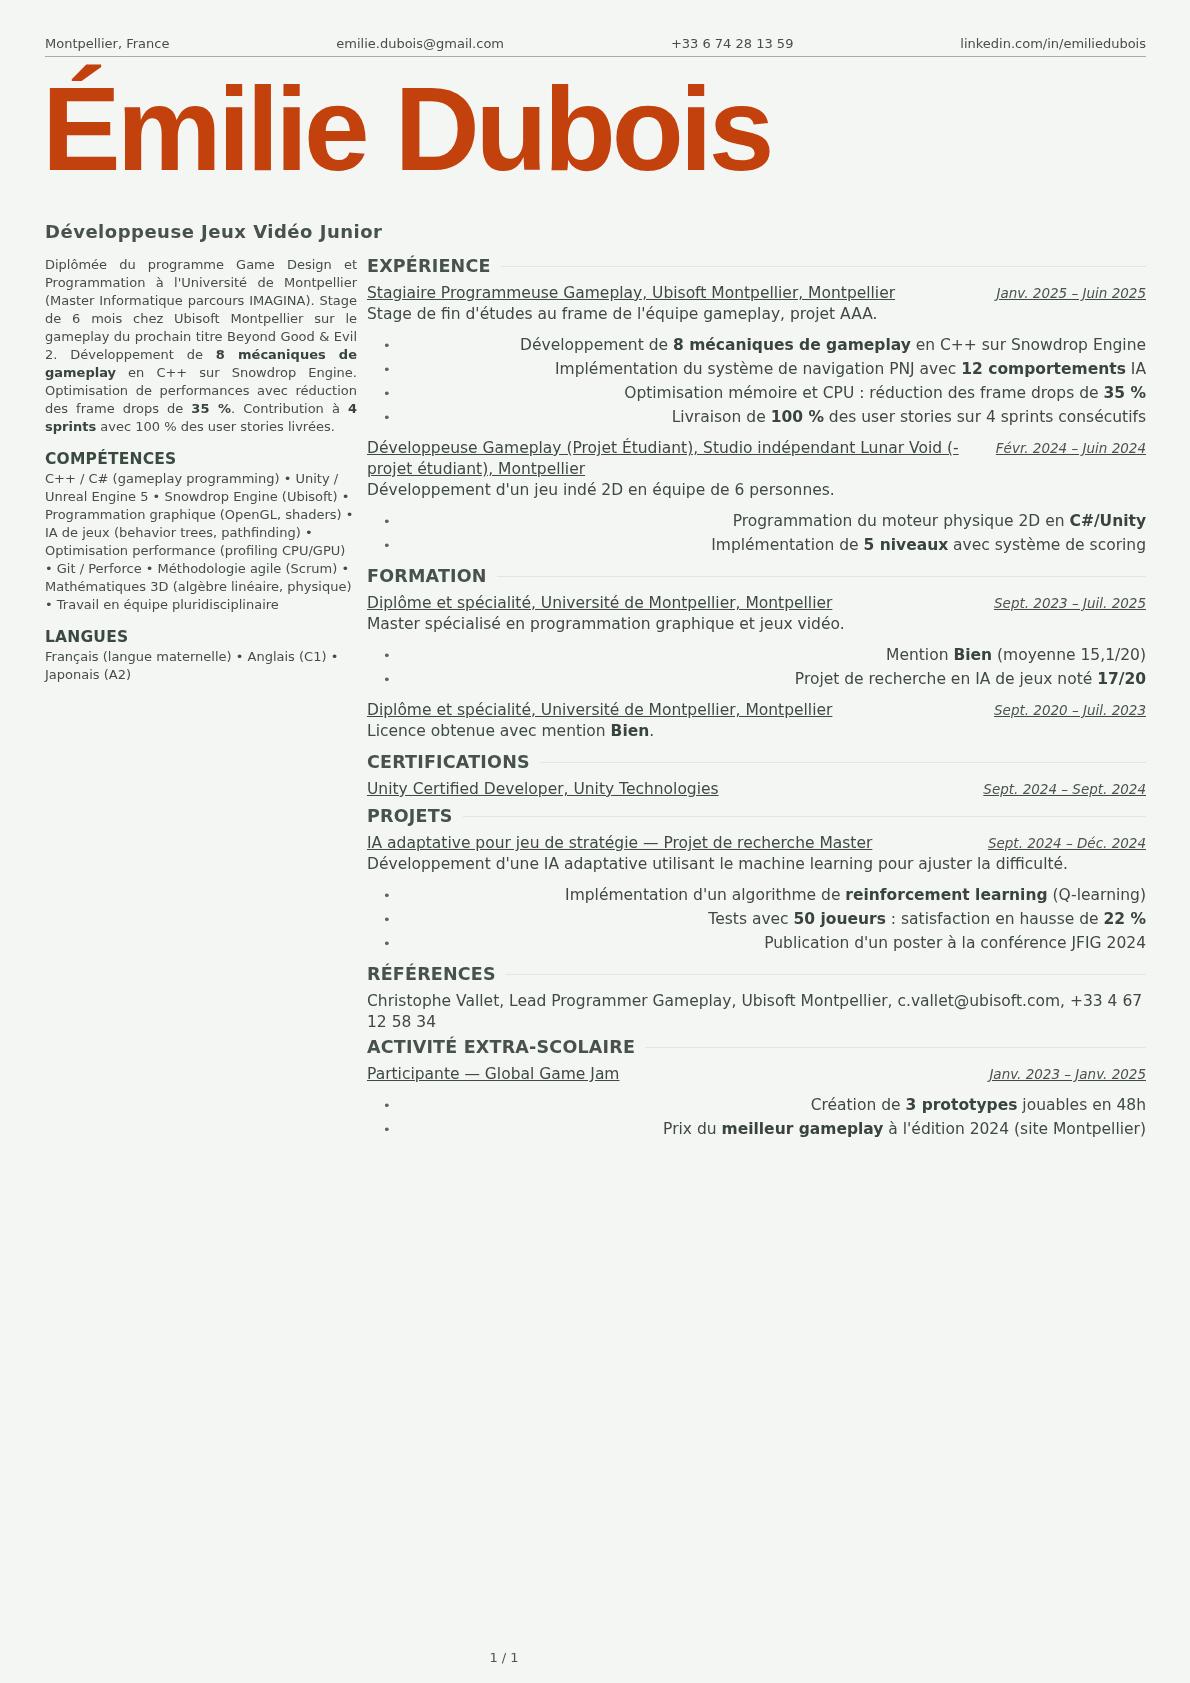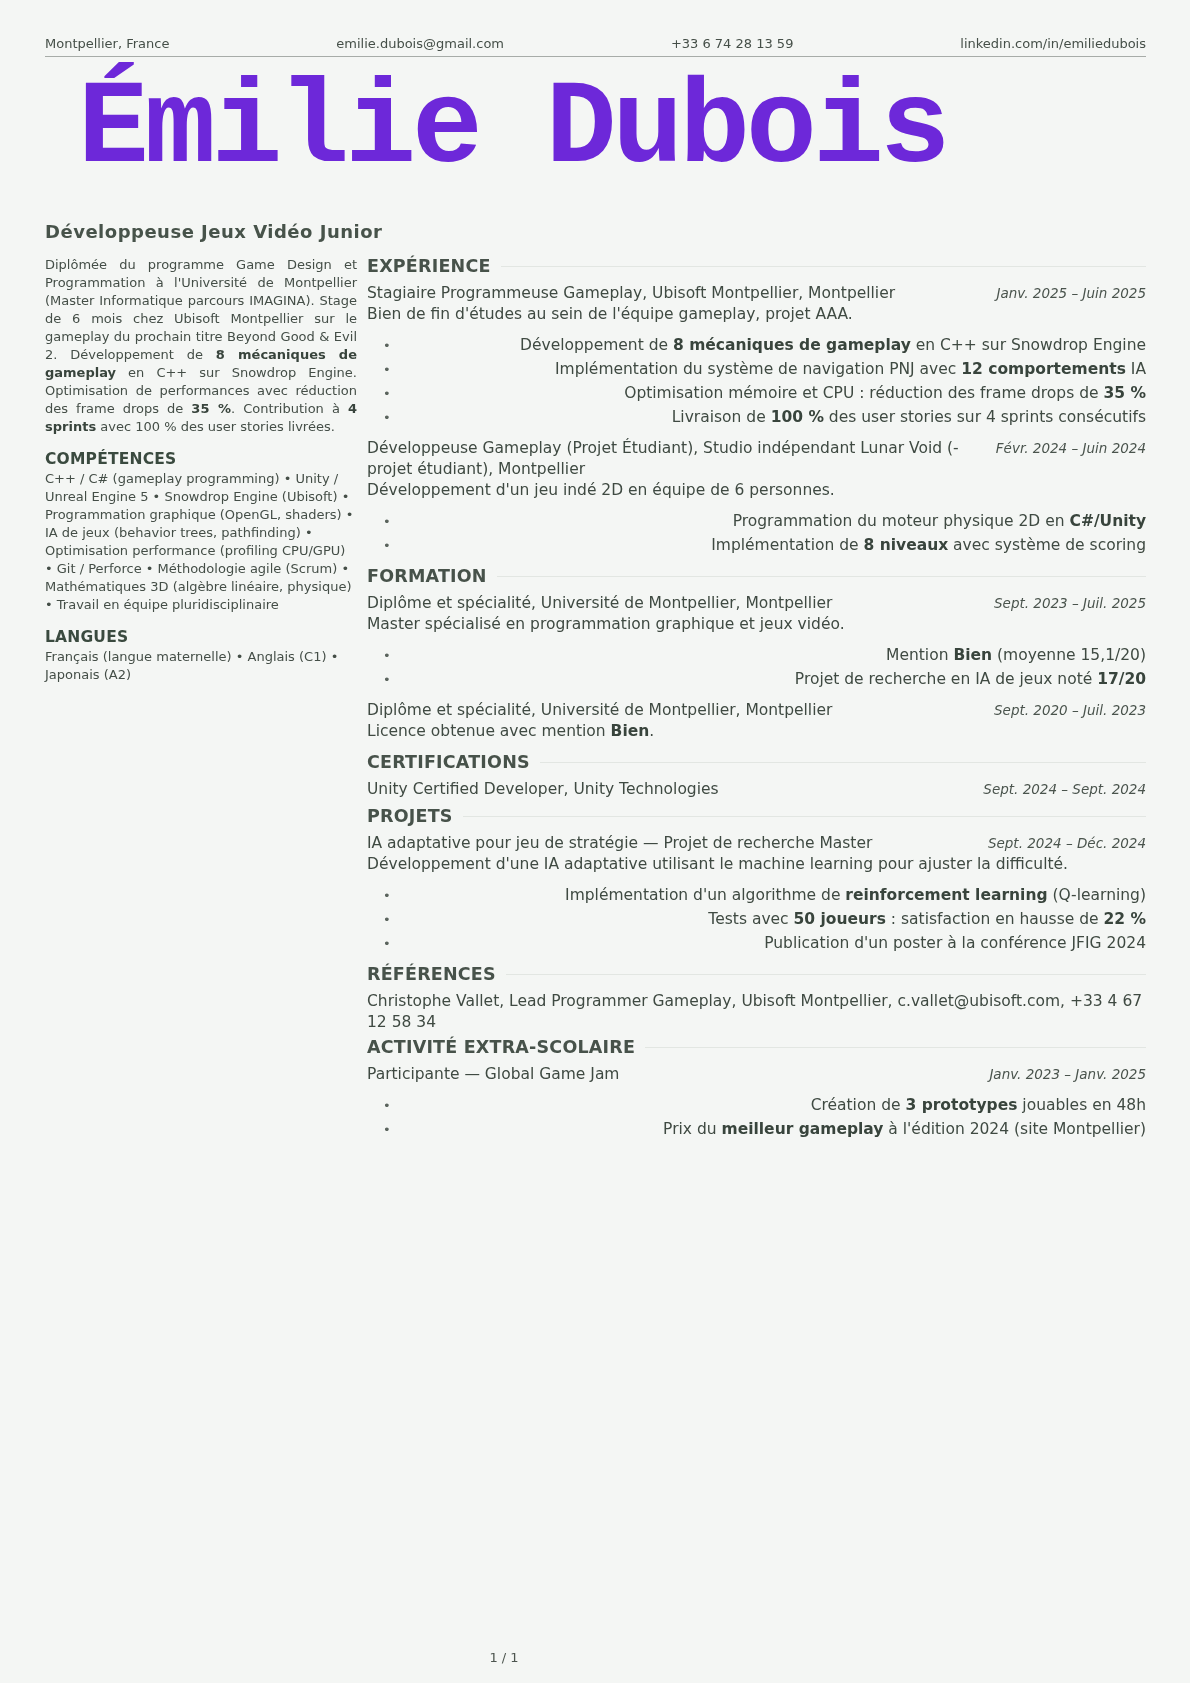--- a/index.html
+++ b/index.html
@@ -12,28 +12,27 @@
   }
   .contact-bar {
     position: absolute; left: 45px; top: 36px; width: 1101px;
     display: flex; justify-content: space-between;
     font-size: 13px; color: #454f48;
     padding-bottom: 5px;
     border-bottom: 1.5px solid #a7aca8;
   }
   .name {
     position: absolute; left: 42px; top: 62px;
-    font-family: Liberation Mono, monospace;
+    font-family: Liberation Sans, sans-serif;
     font-weight: bold;
     font-size: 118px;
     letter-spacing: -4px;
-    color: #6d28d9;
+    color: #c2410c;
     line-height: 1.15;
     white-space: nowrap;
-    margin-left: 36px;
   }
   .headline {
     position: absolute; left: 45px; top: 221px;
     font-size: 18px; font-weight: bold; color: #47534a;
     letter-spacing: 0.5px;
   }
   .sidebar {
     position: absolute; left: 45px; top: 256px; width: 312px;
     font-size: 13px; line-height: 18px; color: #444e47;
   }
@@ -49,21 +48,21 @@
   }
   .section-head {
     display: flex; align-items: center;
     font-size: 17.5px; font-weight: bold; color: #47524a;
     margin-bottom: 6px; letter-spacing: 0.2px; text-align: center;
   }
   .section-head .rule {
     flex: 1; height: 1px; background: #e2e6e2; margin-left: 10px;
   }
   .entry { margin-bottom: 6px; }
-  .entry-top { display: flex; justify-content: flex-end; align-items: flex-start; }
+  .entry-top { display: flex; justify-content: flex-end; align-items: flex-start; text-decoration: underline; }
   .entry-title { flex: 1; padding-right: 10px; }
   .entry-date {
     font-style: italic; font-size: 13.5px; color: #4a544d; white-space: nowrap;
   }
   ul.bullets { list-style: none; margin: 10px 0 10px 16px; text-align: right; }
   ul.bullets li { position: relative; padding-left: 14px; margin-bottom: 3px; }
   ul.bullets li::before {
     content: "•"; position: absolute; left: 0; top: 0; color: #5a645d; font-size: 13px;
   }
   ul.bullets b { color: #38443c; }
@@ -100,37 +99,37 @@
     <div class="section-head">
       <span>EXPÉRIENCE</span>
         <span class="rule"></span>
     </div>
     <div class="entries">
         <div class="entry">
           <div class="entry-top">
             <span class="entry-title">Stagiaire Programmeuse Gameplay, Ubisoft Montpellier, Montpellier</span>
             <span class="entry-date">Janv. 2025 – Juin 2025</span>
           </div>
-          <div class="entry-desc">Bien de fin d'études au sein de l'équipe gameplay, projet AAA.</div>
+          <div class="entry-desc">Stage de fin d'études au frame de l'équipe gameplay, projet AAA.</div>
           <ul class="bullets">
             <li>Développement de <b>8 mécaniques de gameplay</b> en C++ sur Snowdrop Engine</li>
             <li>Implémentation du système de navigation PNJ avec <b>12 comportements</b> IA</li>
             <li>Optimisation mémoire et CPU : réduction des frame drops de <b>35 %</b></li>
             <li>Livraison de <b>100 %</b> des user stories sur 4 sprints consécutifs</li>
           </ul>
         </div>
         <div class="entry">
           <div class="entry-top">
             <span class="entry-title">Développeuse Gameplay (Projet Étudiant), Studio indépendant Lunar Void (-projet étudiant), Montpellier</span>
             <span class="entry-date">Févr. 2024 – Juin 2024</span>
           </div>
           <div class="entry-desc">Développement d'un jeu indé 2D en équipe de 6 personnes.</div>
           <ul class="bullets">
             <li>Programmation du moteur physique 2D en <b>C#/Unity</b></li>
-            <li>Implémentation de <b>8 niveaux</b> avec système de scoring</li>
+            <li>Implémentation de <b>5 niveaux</b> avec système de scoring</li>
           </ul>
         </div>
       </div>
   </section>
 
   <section class="sec">
     <div class="section-head">
       <span>FORMATION</span>
         <span class="rule"></span>
     </div>

